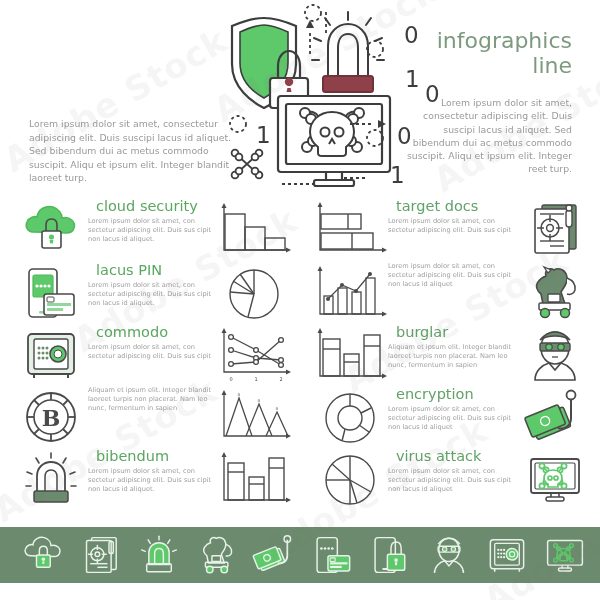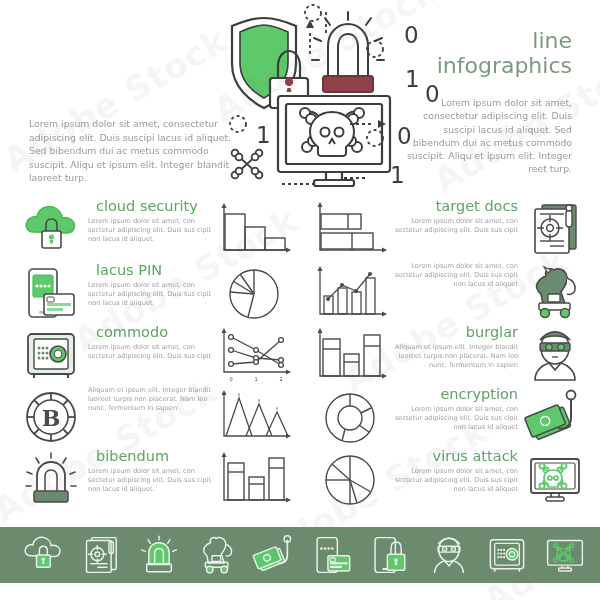--- a/index.html
+++ b/index.html
@@ -45,21 +45,21 @@
 
   .ico{position:absolute;top:0;width:58px;height:58px;}
   .row.left .ico{left:0;}
   .row.right .ico{right:0;}
   .chart{position:absolute;top:2px;width:76px;height:56px;}
   .row.left .chart{right:0;}
   .row.right .chart{left:0;}
 
   .txt{position:absolute;top:-2px;width:130px;}
   .row.left .txt{left:66px;text-align:left;}
-  .row.right .txt{right:66px;text-align:right;}
+  .row.right .txt{right:66px;}
   .rtitle{font-size:14.5px;line-height:17px;color:#5aa760;margin:0 0 2px 8px;white-space:nowrap;}
   .row.right .rtitle{color:#62a268;}
   .rbody{font-size:6.6px;line-height:9.2px;color:#a0a0a0;}
 
   
   .footer{
     position:absolute;left:0;top:527px;width:600px;height:56px;
     background:#6c8a6d;
   }
   .fitem{position:absolute;top:7px;width:42px;height:42px;}
@@ -78,22 +78,22 @@
 <body>
 
 <div class="page">
 
   <div class="header">
 
 
     <div class="lead-left">Lorem ipsum dolor sit amet, consectetur adipiscing elit. Duis suscipi lacus id aliquet. Sed bibendum dui ac metus commodo suscipit. Aliqu et ipsum elit. Integer blandit laoreet turp.</div>
 
     <div class="brand">
+      <span class="ln">infographics</span>
       <span class="ln">line</span>
-      <span class="ln">infographics</span>
     </div>
 
     <div class="lead-right">Lorem ipsum dolor sit amet, consectetur adipiscing elit. Duis suscipi lacus id aliquet. Sed bibendum dui ac metus commodo suscipit. Aliqu et ipsum elit. Integer reet turp.</div>
 
     <div class="art">
       <svg width="250" height="190" viewBox="0 0 250 190">
 
         <g fill="none" stroke="#3d3d3d" stroke-width="2.2">
           <path d="M10 20 L10 58 C10 82 30 96 42 102 C54 96 74 82 74 58 L74 20 C60 14 50 12 42 12 C34 12 24 14 10 20 Z" fill="#ffffff"></path>
           <path d="M18 26 L18 57 C18 76 33 87 42 92 C51 87 66 76 66 57 L66 26 C55 21 48 19 42 19 C36 19 29 21 18 26 Z" fill="#5ec96a" stroke="#3d3d3d" stroke-width="1.6"></path>

